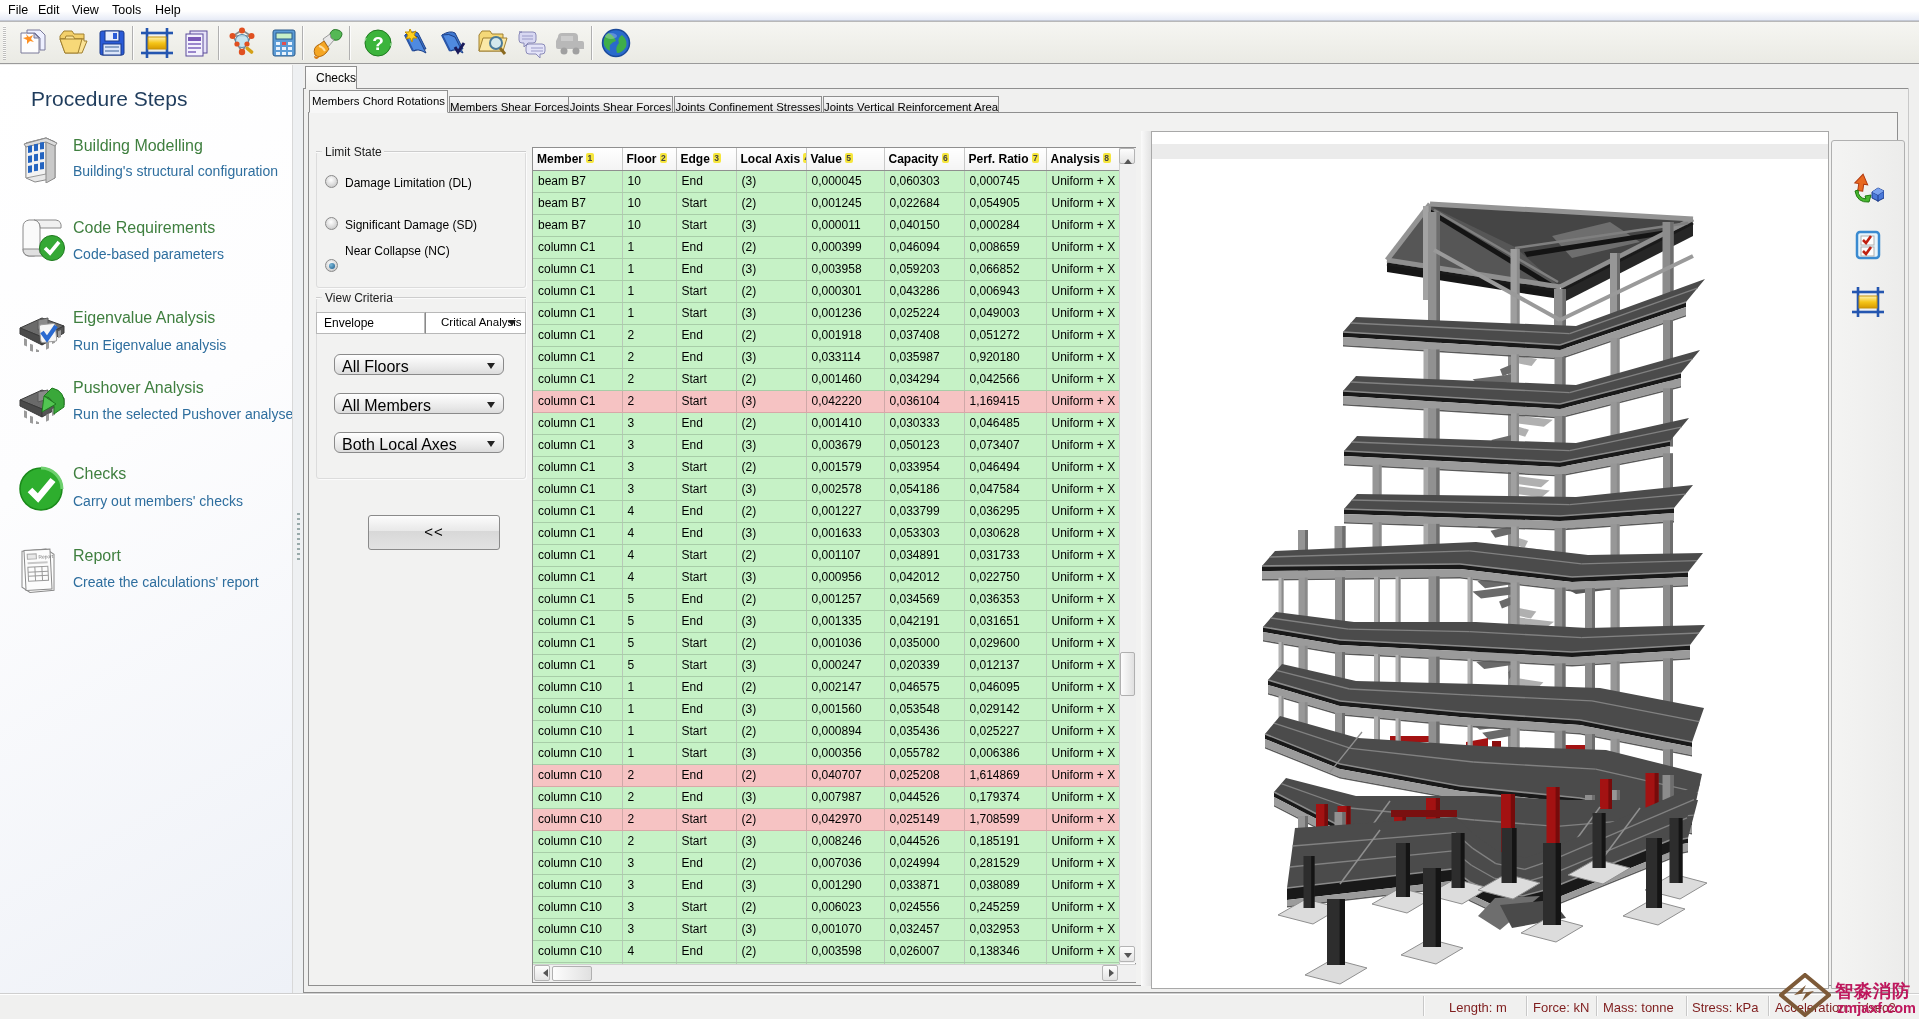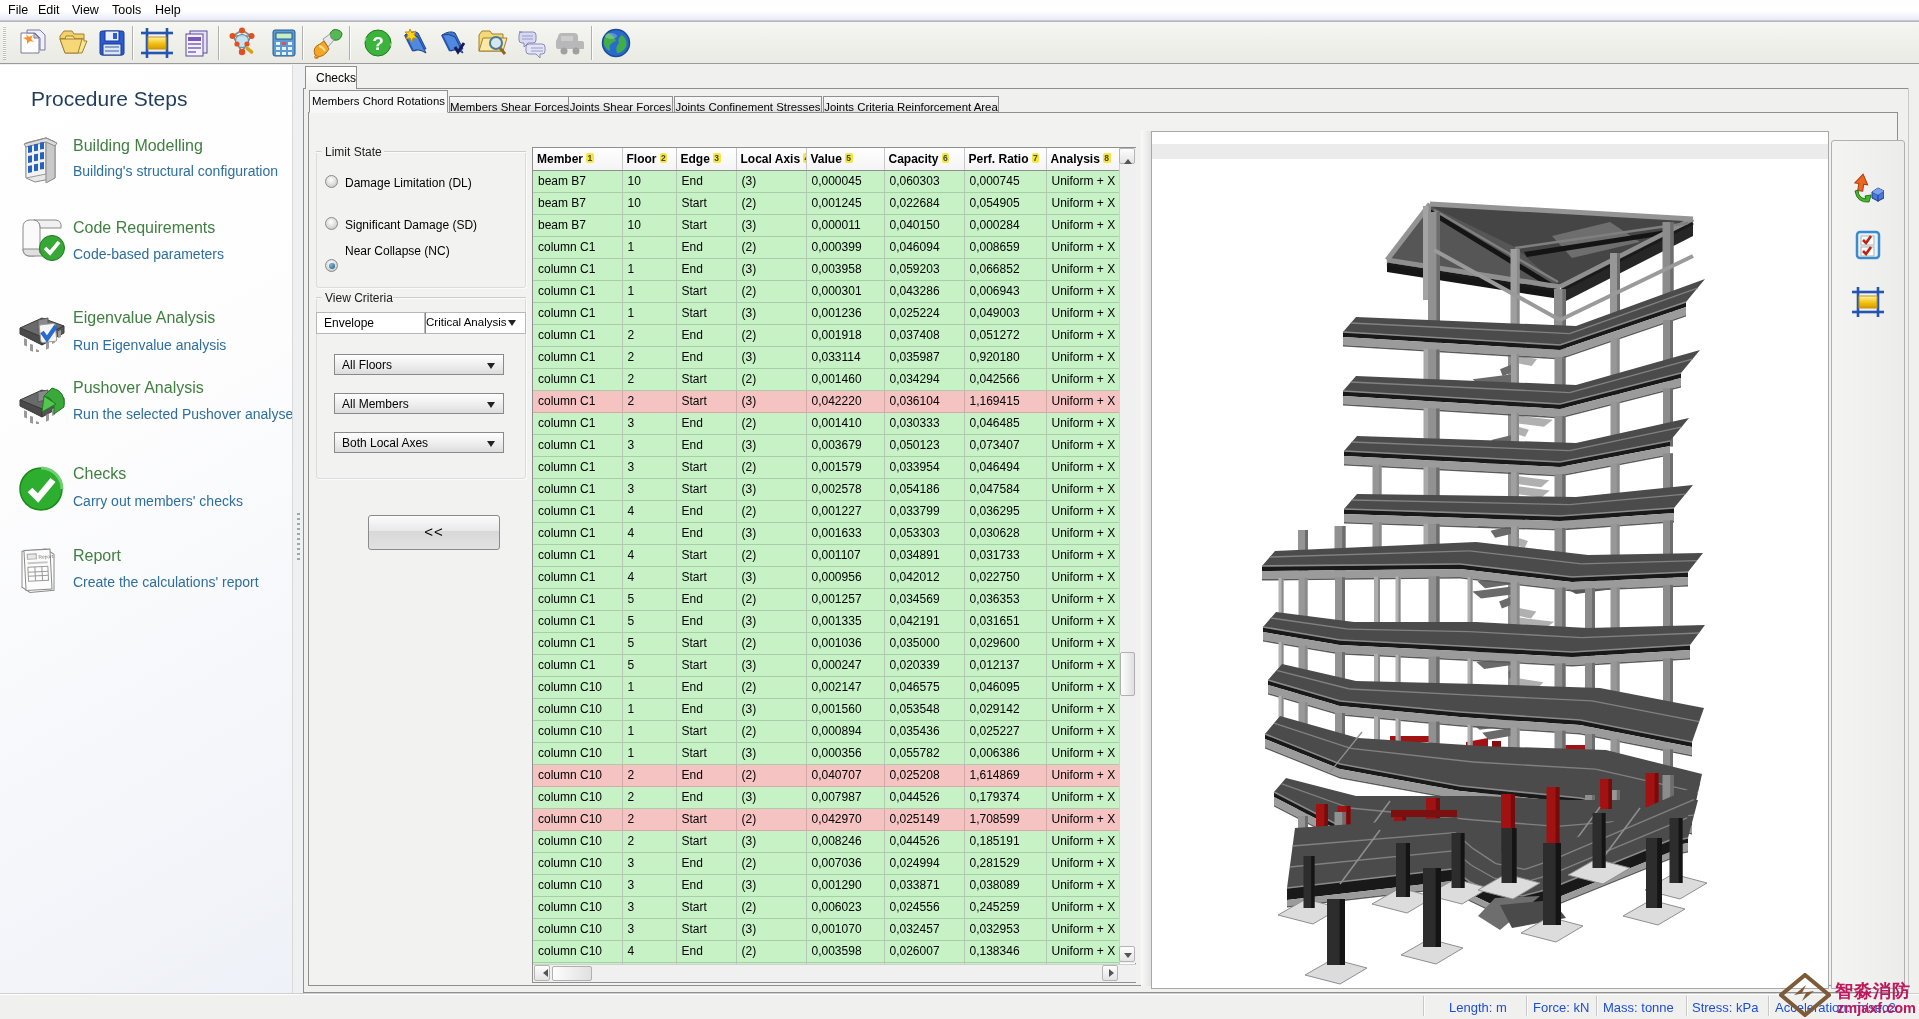--- a/index.html
+++ b/index.html
@@ -20,21 +20,21 @@
 #tabpage{left:303px;top:88px;width:1614px;height:905px;background:#f0f0ef;border:1px solid #8f8f8f}
 #checkstab{left:305px;top:66px;width:52px;height:23px;white-space:nowrap;background:linear-gradient(#fdfdfd,#f2f2f0);border:1px solid #8f8f8f;border-bottom:none;font-size:12px;padding:4px 0 0 10px}
 .subtab{position:absolute;top:96px;height:20px;background:linear-gradient(#f8f8f8,#dedede);border:1px solid #8f8f8f;font-size:11.4px;text-align:center;padding-top:4px;white-space:nowrap;overflow:hidden}
 .subtab.active{top:90px;height:23px;background:#f7f7f7;border-bottom:1px solid #f7f7f7;z-index:3}
 #subpage{left:308px;top:112px;width:1590px;height:874px;background:#f2f2f1;border:1px solid #8f8f8f}
 .grouplabel{position:absolute;font-size:12px;color:#202020;background:inherit}
 .gline{position:absolute;height:1px;background:#cdcdcd;box-shadow:0 1px 0 #fbfbfb}
 .radio{position:absolute;width:13px;height:13px;border-radius:50%;background:radial-gradient(circle at 5px 4px,#ffffff,#d8d8d8 60%,#b8b8b8);border:1px solid #8a8a8a}
 .radio.sel::after{content:"";position:absolute;left:2.5px;top:2.5px;width:6px;height:6px;border-radius:50%;background:radial-gradient(circle at 2px 2px,#7ab8d8,#1a5a8a)}
 .rlabel{position:absolute;font-size:12px;color:#000}
-.combo{position:absolute;height:21px;background:linear-gradient(#ffffff,#e8e8e8 70%,#dcdcdc);border:1px solid #8a8a8a;border-radius:0;font-size:12px;padding:3px 0 0 7px}
+.combo{position:absolute;height:21px;background:linear-gradient(#ffffff,#e8e8e8 70%,#dcdcdc);border:1px solid #8a8a8a;border-radius:6px;font-size:16px;padding:3px 0 0 7px}
 .combo::after{content:"";position:absolute;right:8px;top:8px;border:4px solid transparent;border-top:6px solid #222}
 .whitebox{position:absolute;background:#fff;border:1px solid #b8b8b8;font-size:12px;padding:3px 0 0 7px}
 #btn{position:absolute;left:368px;top:515px;width:132px;height:35px;background:linear-gradient(#fcfcfc,#e8e8e8 45%,#d8d8d8 46%,#e2e2e2);border:1px solid #8a8a8a;border-radius:3px;text-align:center;font-size:15px;padding-top:7px;letter-spacing:1px}
 #tablewrap{left:532px;top:147px;width:604px;height:836px;background:#fff;border:1px solid #8f8f8f;overflow:hidden}
 table{border-collapse:collapse;table-layout:fixed;font-size:12px;width:586px}
 th{background:linear-gradient(#ffffff,#f4f4f4);border-right:1px solid #c8c8c8;border-bottom:1px solid #8f8f8f;font-weight:bold;text-align:left;padding:0 0 0 4px;height:22px;position:relative;white-space:nowrap;overflow:hidden}
 td{border-right:1px solid #b8c8b8;border-bottom:1px solid #a8cda8;padding:0 0 0 5px;height:21px;overflow:hidden;white-space:nowrap}
 tr{height:22px}
 tr.g td{background:#c6f2c6}
 tr.p td{background:#f6c3c3;border-bottom:1px solid #d8a8a8;border-right:1px solid #d0a8a8}
@@ -45,21 +45,21 @@
 .sbtn::after{content:"";position:absolute;border:3.5px solid transparent}
 .thumb{position:absolute;background:linear-gradient(90deg,#fdfdfd,#e0e0e0);border:1px solid #b0b0b0;border-radius:2px}
 #vsplit2{left:1141px;top:131px;width:10px;height:855px;background:linear-gradient(90deg,#fafafa,#e2e2e2)}
 #view3d{left:1151px;top:131px;width:678px;height:858px;background:#ffffff;border:1px solid #a8a8a8}
 #view3dtop{left:1152px;top:144px;width:676px;height:15px;background:#ebebeb}
 #iconpanel{left:1831px;top:140px;width:74px;height:849px;background:linear-gradient(90deg,#f4f4f3,#ececeb);border:1px solid #b0b0b0;border-radius:3px 3px 0 0}
 .ricon{position:absolute;left:1852px}
 #rightedge{left:1908px;top:88px;width:11px;height:905px;background:#f0f0ef;border-left:1px solid #c8c8c8}
 #statusbar{left:0;top:993px;width:1919px;height:26px;background:#f0f0ef;border-top:1px solid #cfcfcf;box-shadow:inset 0 1px 0 #fff}
 .ssep{position:absolute;top:996px;width:1px;height:20px;background:#c8c8c8;box-shadow:1px 0 0 #fcfcfc}
-.slabel{position:absolute;top:1000px;font-size:13px;color:#1d4ed8}
+.slabel{position:absolute;top:1000px;font-size:13px;color:#7f1d1d}
 #wm{position:absolute;color:#be185d;font-weight:bold;z-index:10;line-height:1}
 </style></head><body>
 <div id="menubar" class="abs">
     <span style="left:8px">File</span>
     <span style="left:38px">Edit</span>
     <span style="left:72px">View</span>
     <span style="left:112px">Tools</span>
     <span style="left:155px">Help</span>
   </div>
 <div id="toolbar" class="abs"><div id="grip"></div><svg width="0" height="0">
@@ -271,38 +271,38 @@
 <div class="lp-item-sub" style="top:574px">Create the calculations' report</div>
 <div id="vsplit1" class="abs">
     <div class="dots"></div>
   </div>
 <div id="tabpage" class="abs"></div>
 <div id="checkstab" class="abs">Checks</div>
 <div class="subtab active abs" style="left:309px;width:139px">Members Chord Rotations</div>
 <div class="subtab abs" style="left:449px;width:120px">Members Shear Forces</div>
 <div class="subtab abs" style="left:568px;width:105px">Joints Shear Forces</div>
 <div class="subtab abs" style="left:674px;width:148px">Joints Confinement Stresses</div>
-<div class="subtab abs" style="left:823px;width:176px">Joints Criteria Reinforcement Area</div>
+<div class="subtab abs" style="left:823px;width:176px">Joints Vertical Reinforcement Area</div>
 <div id="subpage" class="abs"></div>
 <div class="abs" style="left:316px;top:151px;width:210px;height:137px;border:1px solid #dcdcdc;border-radius:3px;box-shadow:1px 1px 0 #fbfbfb"></div>
 <div class="abs" style="left:316px;top:297px;width:210px;height:182px;border:1px solid #dcdcdc;border-radius:3px;box-shadow:1px 1px 0 #fbfbfb"></div>
 <div class="grouplabel abs" style="left:322px;top:145px;background:#f2f2f1;padding:0 3px">Limit State</div>
 <div class="gline abs" style="left:384px;top:151px;width:142px"></div>
 <div class="gline abs" style="left:316px;top:151px;width:4px"></div>
 <div class="radio abs" style="left:325px;top:175px"></div>
 <div class="rlabel abs" style="left:345px;top:176px">Damage Limitation (DL)</div>
 <div class="radio abs" style="left:325px;top:217px"></div>
 <div class="rlabel abs" style="left:345px;top:218px">Significant Damage (SD)</div>
 <div class="radio sel abs" style="left:325px;top:259px"></div>
 <div class="rlabel abs" style="left:345px;top:244px">Near Collapse (NC)</div>
 <div class="grouplabel abs" style="left:322px;top:291px;background:#f2f2f1;padding:0 3px">View Criteria</div>
 <div class="gline abs" style="left:393px;top:297px;width:133px"></div>
 <div class="gline abs" style="left:316px;top:297px;width:4px"></div>
 <div class="whitebox abs" style="left:316px;top:312px;width:109px;height:22px">Envelope</div>
-<div class="whitebox abs" style="left:425px;top:312px;width:101px;height:22px;border-left:1px solid #8a8a8a;font-size:11.5px;padding-left:0">Critical Analysis</div>
+<div class="whitebox abs" style="left:425px;top:312px;width:101px;height:22px;border-left:1px solid #8a8a8a;font-size:11.5px;padding-left:15px">Critical Analysis</div>
 <div class="abs" style="left:508px;top:320px;border:4px solid transparent;border-top:6px solid #222"></div>
 <div class="combo abs" style="left:334px;top:354px;width:170px">All Floors</div>
 <div class="combo abs" style="left:334px;top:393px;width:170px">All Members</div>
 <div class="combo abs" style="left:334px;top:432px;width:170px">Both Local Axes</div>
 <div id="btn">&lt;&lt;</div>
 <div id="tablewrap" class="abs">
     <table>
       <colgroup>
         <col style="width:89px">
         <col style="width:54px">

